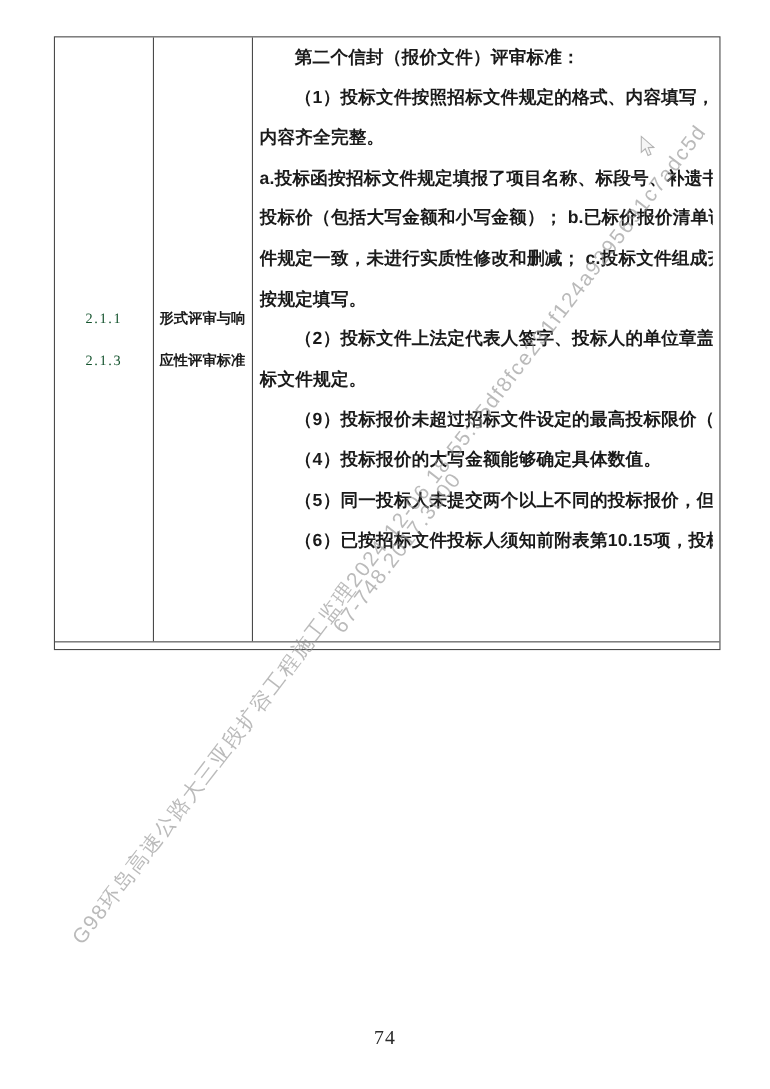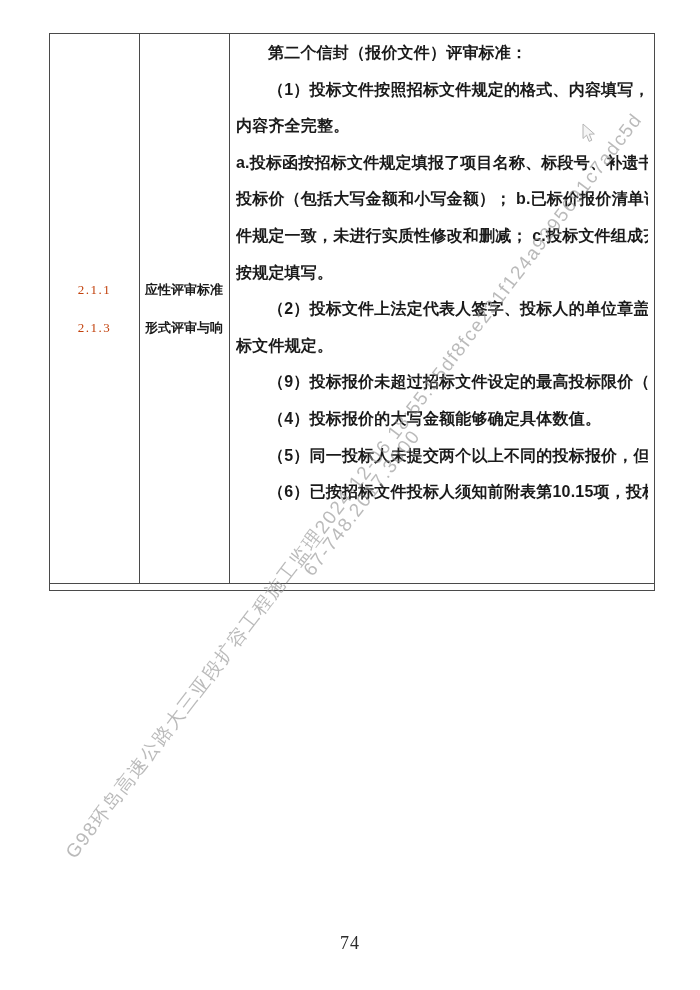--- a/index.html
+++ b/index.html
@@ -13,21 +13,21 @@
   .doc-table{
     position:absolute;left:49px;top:33px;width:606px;
     border:1px solid #4a4a4a;box-sizing:border-box;background:transparent;
   }
   .doc-row{display:flex;border-bottom:1px solid #4a4a4a;min-height:549px;}
   .bottom-strip{height:6px;}
   .cell{box-sizing:border-box;}
   .cell-no{
     width:90px;border-right:1px solid #4a4a4a;
     display:flex;flex-direction:column;justify-content:center;align-items:center;
-    font-family:"Liberation Serif", serif;font-size:13px;color:#c2410c;
+    font-family:"Liberation Serif", serif;font-size:13px;color:#14532d;
   }
   .cell-no .list-line{line-height:38px;letter-spacing:1.5px;white-space:nowrap;}
   .cell-name{
     width:90px;border-right:1px solid #4a4a4a;
     display:flex;flex-direction:column;justify-content:center;
     padding-left:5px;font-weight:bold;font-size:13px;color:#1a1a1a;
   }
   .cell-name .list-line{line-height:38px;white-space:nowrap;}
   .cell-content{
     flex:1;padding:1px 6px 0 6px;
@@ -62,22 +62,22 @@
 
 <div class="page">
 
   <div class="doc-table">
     <div class="doc-row">
       <div class="cell cell-no">
           <div class="list-line">2.1.1</div>
           <div class="list-line">2.1.3</div>
         </div>
       <div class="cell cell-name">
+          <div class="list-line">形式评审与响</div>
           <div class="list-line">应性评审标准</div>
-          <div class="list-line">形式评审与响</div>
         </div>
       <div class="cell cell-content">
           <div class="list-line" style="text-indent: 2em;">第二个信封（报价文件）评审标准：</div>
           <div class="list-line" style="text-indent: 2em;">（1）投标文件按照招标文件规定的格式、内容填写，字迹清晰可辨，</div>
           <div class="list-line">内容齐全完整。</div>
           <div class="list-line">a.投标函按招标文件规定填报了项目名称、标段号、补遗书编号（如有）、</div>
           <div class="list-line">投标价（包括大写金额和小写金额）；  b.已标价报价清单说明文字与招标文</div>
           <div class="list-line">件规定一致，未进行实质性修改和删减；  c.投标文件组成齐全完整，内容均</div>
           <div class="list-line">按规定填写。</div>
           <div class="list-line" style="text-indent: 2em;">（2）投标文件上法定代表人签字、投标人的单位章盖章齐全，符合招</div>

